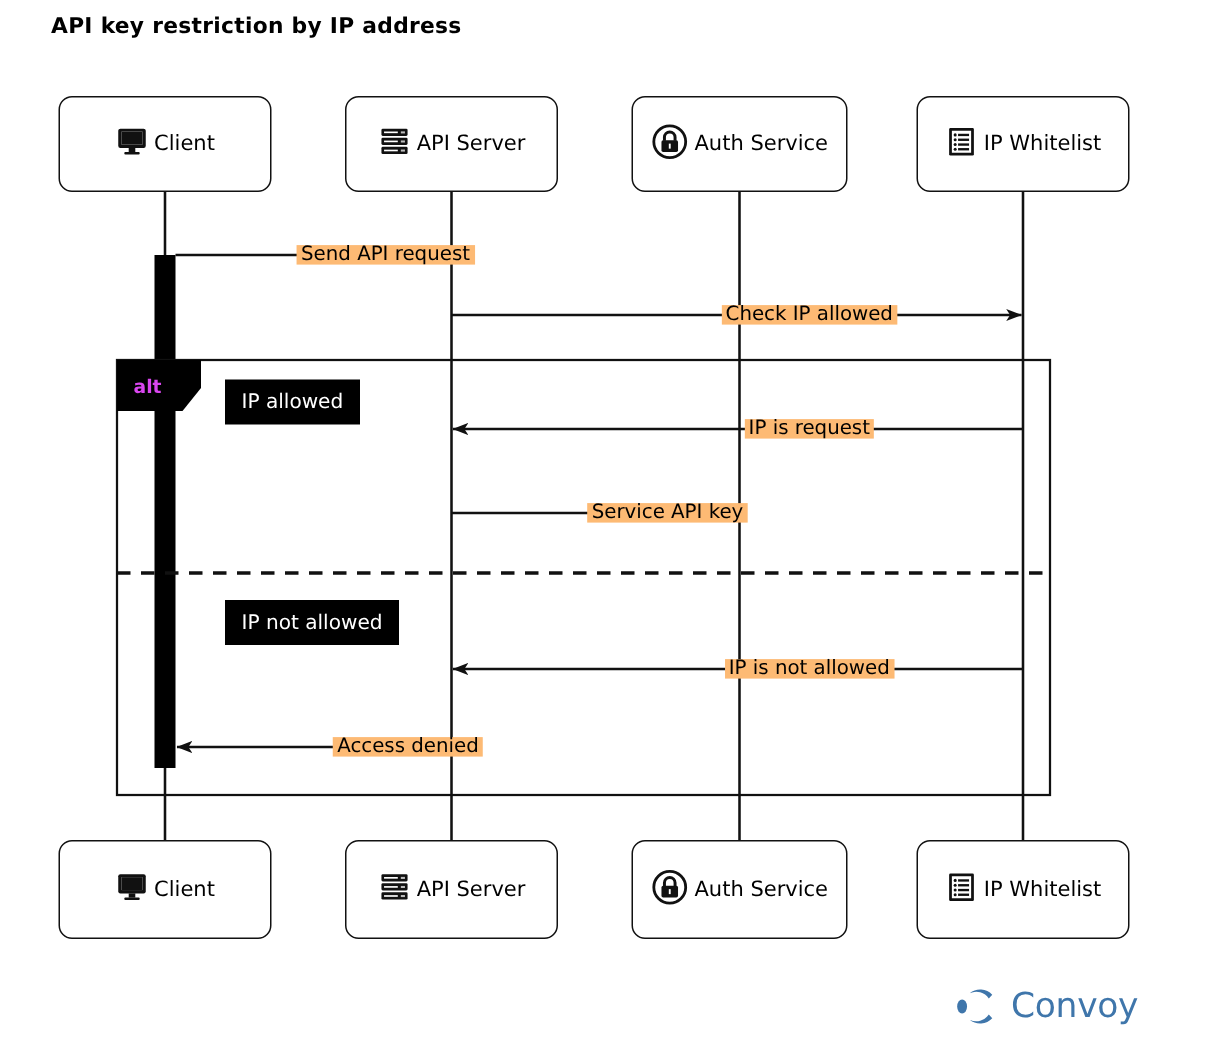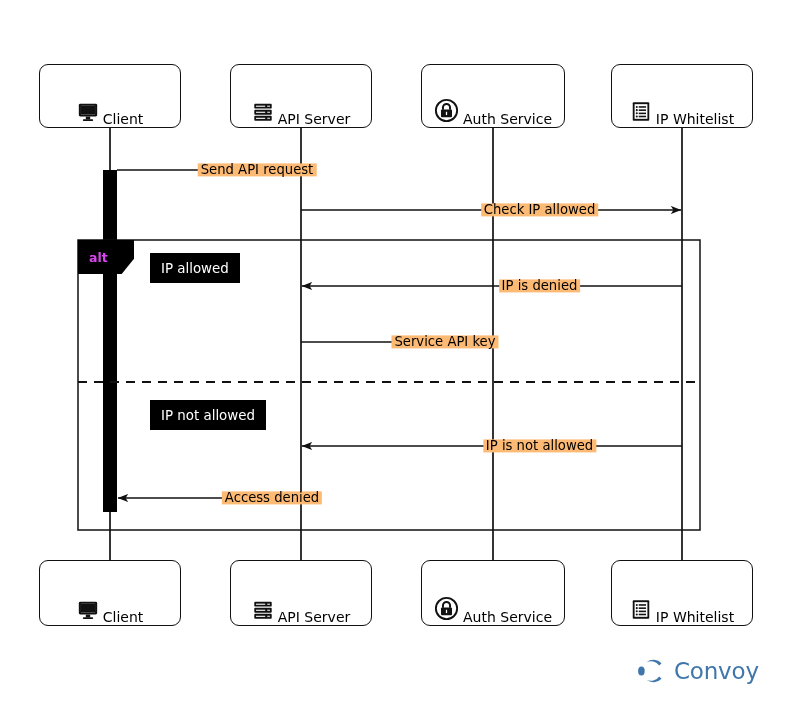--- a/index.html
+++ b/index.html
@@ -25,21 +25,21 @@
   }
 
   
   .pbox{
     position:absolute;
     box-sizing:border-box;
     border:1.6px solid #111;
     border-radius:9px;
     background:#fff;
     display:flex;
-    align-items:flex-end;
+    align-items:center;
     justify-content:center;
     gap:4px;
     padding:0 25px;
   }
   .plabel{
     font-family:"DejaVu Sans", sans-serif;
     font-size:14px;
     color:#000;
     white-space:nowrap;
   }
@@ -100,20 +100,21 @@
     font-size:23px;
     color:#3f76ab;
     letter-spacing:-.2px;
   }
 </style>
 </head>
 <body>
 
 <div id="stage">
 
+  <div class="title">API key restriction by IP address</div>
 
   <svg id="svg" viewBox="0 0 810 702" xmlns="http://www.w3.org/2000/svg">
     <defs>
       <marker id="arrowEnd" markerWidth="11" markerHeight="8" refX="10.2" refY="4" orient="auto" markerUnits="userSpaceOnUse">
         <path d="M0,0 L10.5,4 L0,8 L2.6,4 Z" fill="#111"></path>
       </marker>
     </defs>
     <g id="lifelines">
         <line x1="110" y1="128" x2="110" y2="560" stroke="#111111" stroke-width="1.7"></line>
         <line x1="301" y1="128" x2="301" y2="560" stroke="#111111" stroke-width="1.7"></line>
@@ -241,21 +242,21 @@
   </div>
 
   <div id="chips">
       <div class="chip" style="left: 150px; top: 253px; height: 30px;">IP allowed</div>
       <div class="chip" style="left: 150px; top: 400px; height: 30px;">IP not allowed</div>
     </div>
 
   <div id="mlabels">
       <div class="mlabel" style="left: 209px; top: 170px;">Send API request</div>
       <div class="mlabel" style="left: 491.5px; top: 210px;">Check IP allowed</div>
-      <div class="mlabel" style="left: 491.5px; top: 286px;">IP is denied</div>
+      <div class="mlabel" style="left: 491.5px; top: 286px;">IP is request</div>
       <div class="mlabel" style="left: 397px; top: 342px;">Service API key</div>
       <div class="mlabel" style="left: 491.5px; top: 446px;">IP is not allowed</div>
       <div class="mlabel" style="left: 224px; top: 498px;">Access denied</div>
     </div>
 
   <div class="logo" id="logo" style="left: 637px; top: 656px;">
     <svg width="30" height="30" viewBox="0 0 30 30">
       <path d="M24.5 7.2 A11 11 0 0 0 9.5 6.2 A10 10 0 0 1 22.2 9.6 Z" fill="#3f76ab"></path>
       <path d="M24.5 22.8 A11 11 0 0 1 9.5 23.8 A10 10 0 0 0 22.2 20.4 Z" fill="#3f76ab"></path>
       <path d="M5.6 10.4 A6.4 6.4 0 0 0 5.6 19.6 A7.2 7.2 0 0 1 5.6 10.4 Z" fill="#3f76ab"></path>

